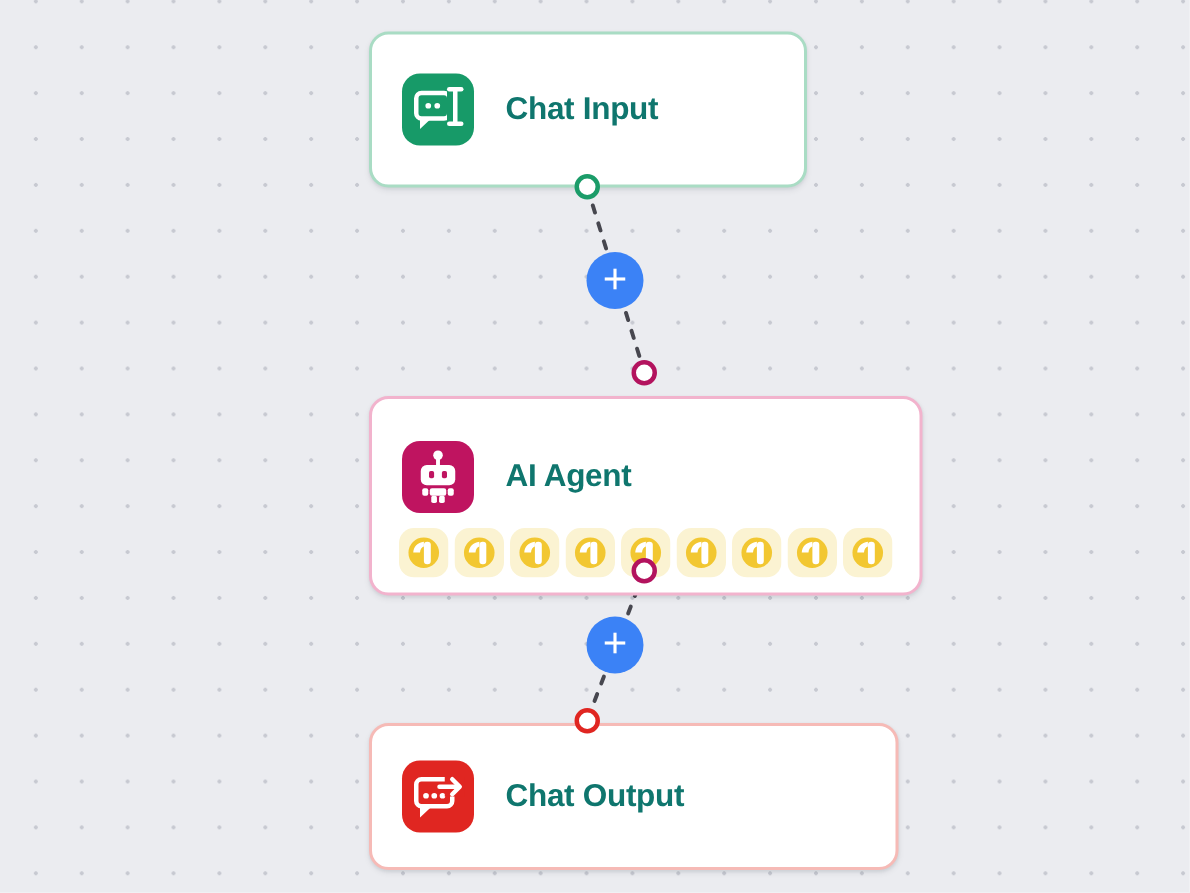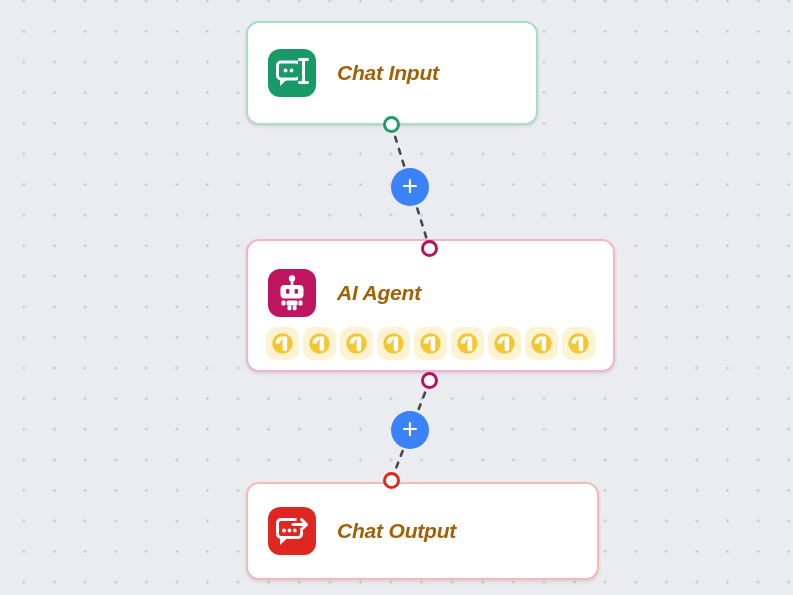--- a/index.html
+++ b/index.html
@@ -20,30 +20,29 @@
   .node{
     position:absolute;background:#ffffff;border-radius:13px;box-sizing:border-box;
     box-shadow:0 1px 2px rgba(16,24,40,.07),0 2px 4px rgba(16,24,40,.07);
   }
   .node-header{display:flex;align-items:center;padding-left:20px;}
   .node-icon{
     width:48px;height:48px;border-radius:12px;flex:0 0 48px;
     display:flex;align-items:center;justify-content:center;
   }
   .node-title{
-    margin-left:21px;font-size:21px;font-weight:700;color:#a16207;letter-spacing:-.2px;
+    margin-left:21px;font-size:21px;font-weight:700;color:#0f766e;letter-spacing:-.2px;
     white-space:nowrap;
-    font-style:italic;
   }
 
   #node-chat-input{left:246px;top:21px;width:292px;height:104px;border:2px solid #a9dcc4;}
   #node-chat-input .node-header{height:100px;}
   #node-chat-input .node-icon{background:#179a68;}
 
-  #node-ai-agent{left:246px;top:239px;width:369px;height:133px;border:2px solid #f2b3cd;}
+  #node-ai-agent{left:246px;top:264px;width:369px;height:133px;border:2px solid #f2b3cd;}
   #node-ai-agent .node-header{height:48px;margin-top:28px;}
   #node-ai-agent .node-icon{background:#bf1460;}
   .tools-row{display:flex;gap:4px;padding-left:18px;margin-top:10px;}
   .tool-badge{width:33px;height:33px;flex:0 0 33px;}
 
   #node-chat-output{left:246px;top:482px;width:353px;height:98px;border:2px solid #f6bab6;}
   #node-chat-output .node-header{height:94px;}
   #node-chat-output .node-icon{background:#e02621;}
 
   .port{

